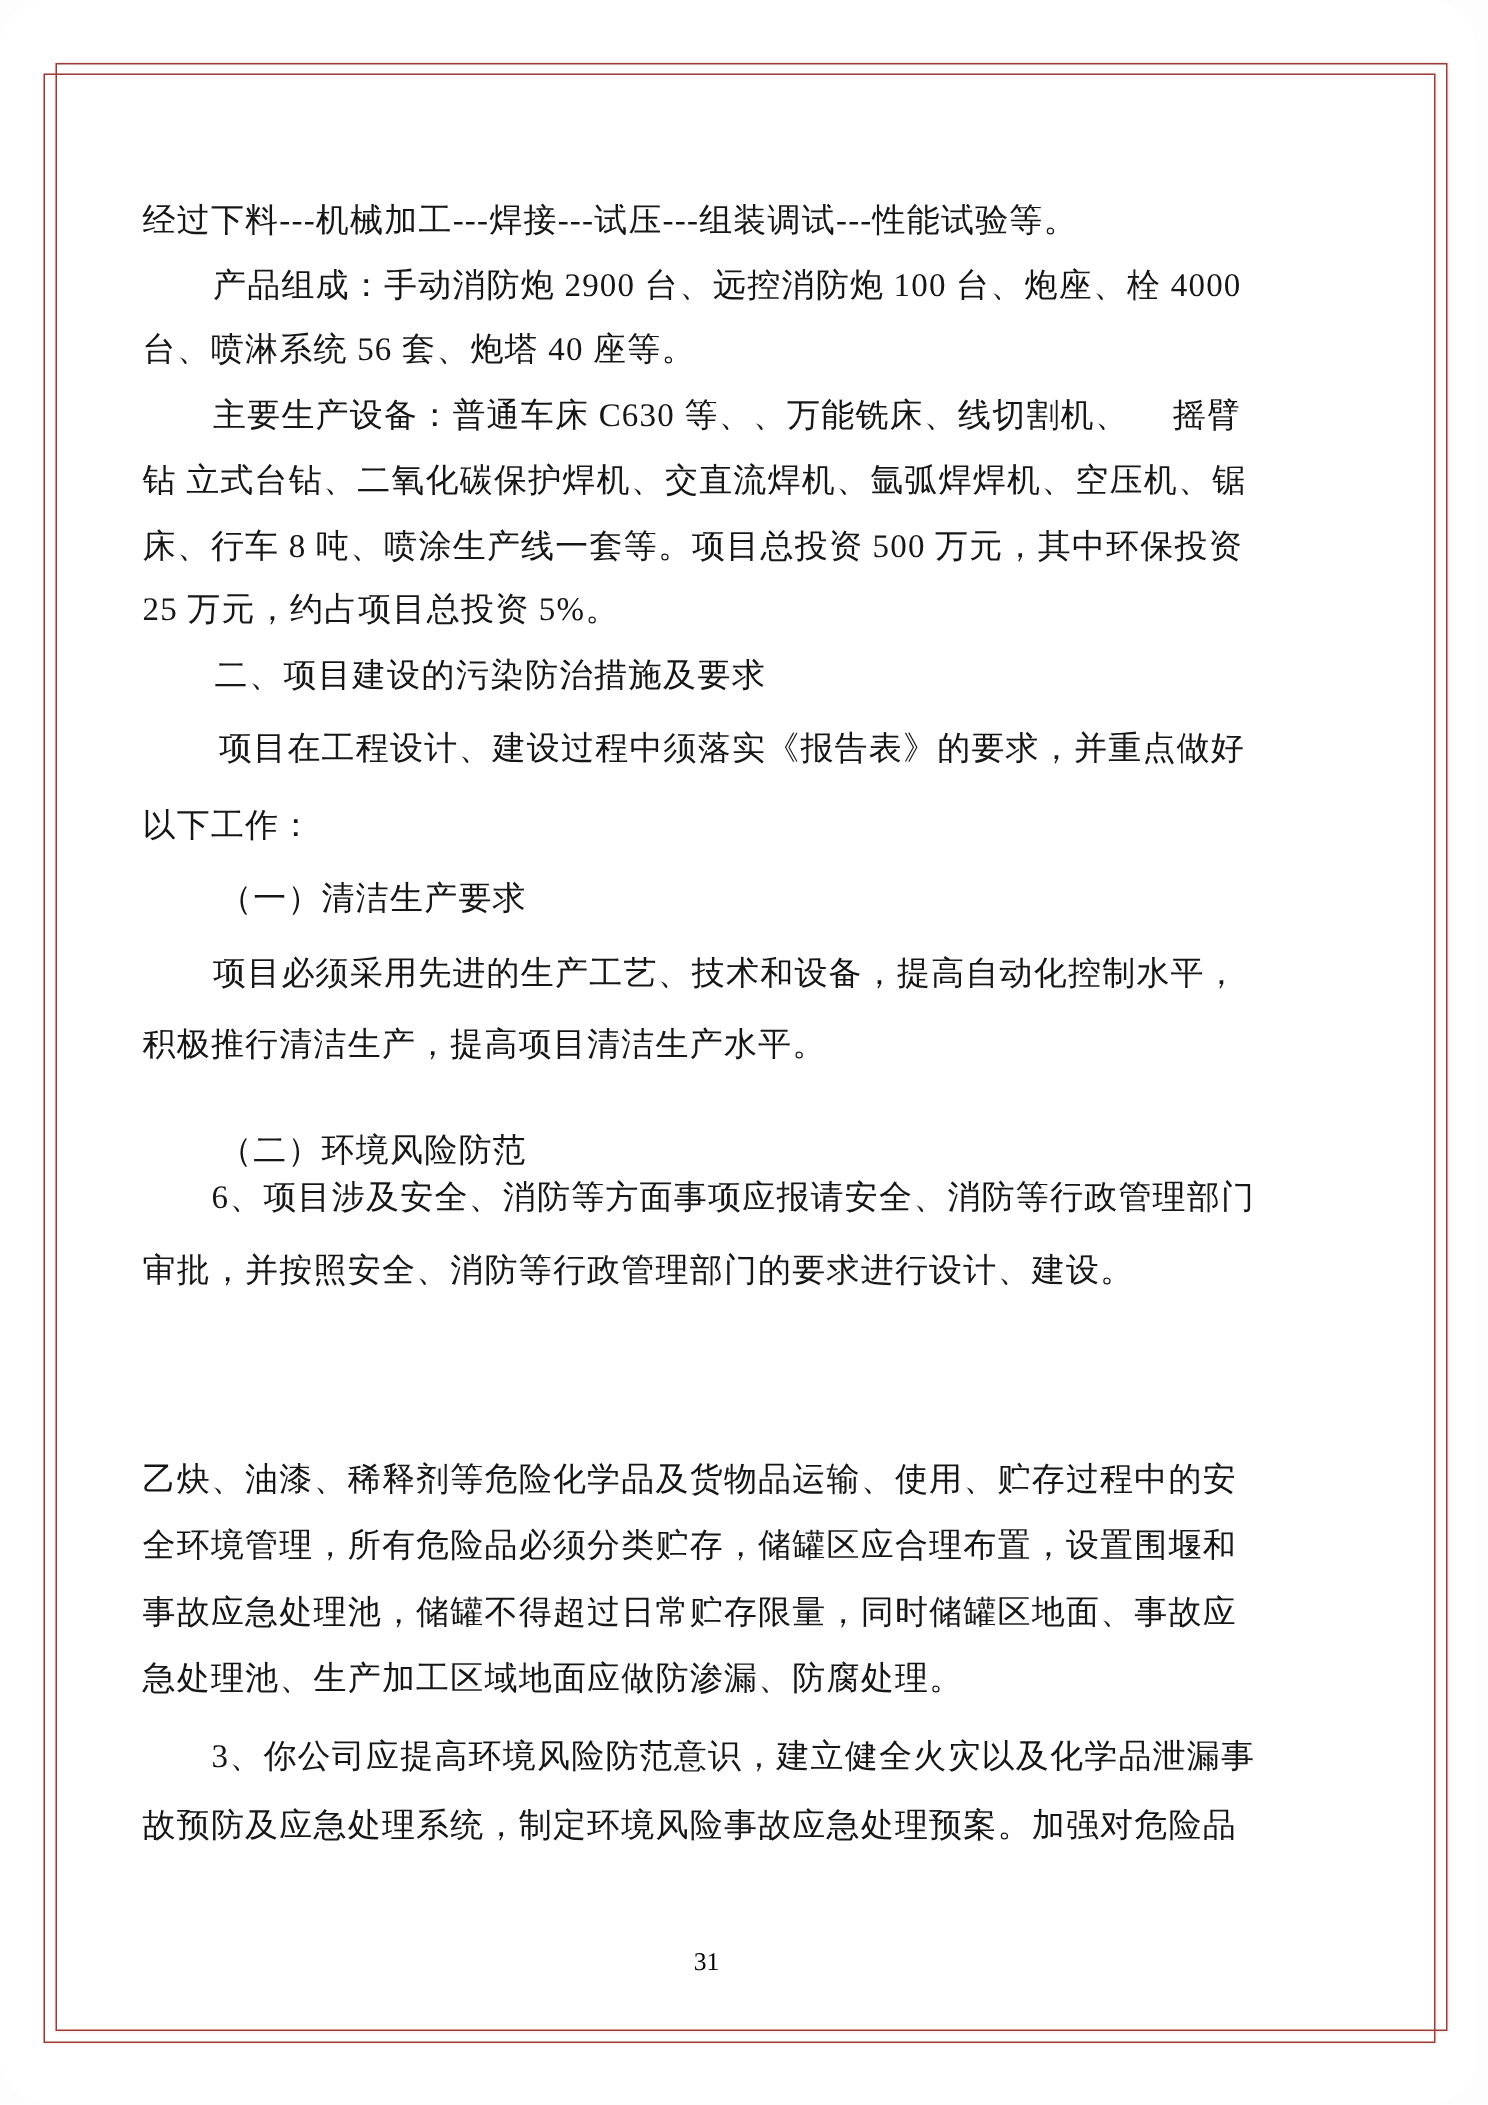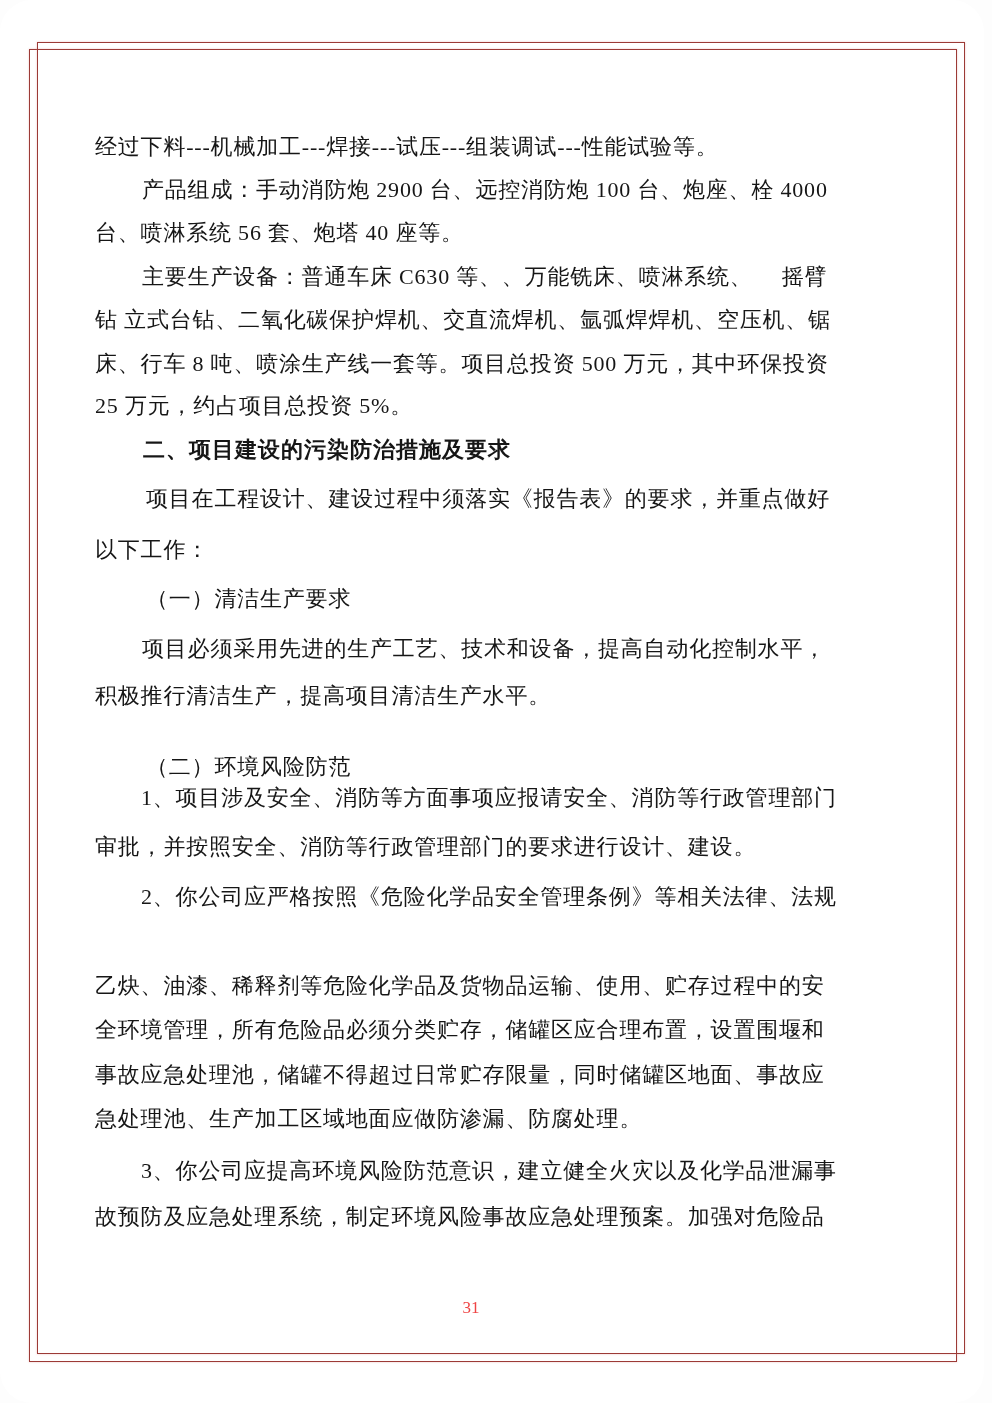--- a/index.html
+++ b/index.html
@@ -39,58 +39,57 @@
   .ln {
     position: absolute;
     height: 30px;
     line-height: 30px;
     font-size: 22px;
     letter-spacing: 0.8px;
     white-space: pre;
     color: #161616;
   }
   .ln.bold {
-    font-weight: bold;
+    font-weight: normal;
     letter-spacing: 1px;
   }
   .page-number {
     position: absolute;
     top: 1298px;
     left: 0;
     width: 942px; 
     text-align: center;
     font-size: 17px;
-    color: #ef4444;
+    color: #000000;
   }
 </style>
 </head>
 <body>
 
 <div class="page">
 
   <div class="frame back"></div>
   <div class="frame front"></div>
 
   <div class="ln" style="top:132px; left:95px">经过下料---机械加工---焊接---试压---组装调试---性能试验等。</div>
   <div class="ln" style="top:175px; left:142px">产品组成：手动消防炮 2900 台、远控消防炮 100 台、炮座、栓 4000</div>
   <div class="ln" style="top:218px; left:95px">台、喷淋系统 56 套、炮塔 40 座等。</div>
-  <div class="ln" style="top:262px; left:142px">主要生产设备：普通车床 C630 等、、万能铣床、喷淋系统、　 摇臂</div>
+  <div class="ln" style="top:262px; left:142px">主要生产设备：普通车床 C630 等、、万能铣床、线切割机、　 摇臂</div>
   <div class="ln" style="top:305px; left:95px">钻 立式台钻、二氧化碳保护焊机、交直流焊机、氩弧焊焊机、空压机、锯</div>
   <div class="ln" style="top:349px; left:95px">床、行车 8 吨、喷涂生产线一套等。项目总投资 500 万元，其中环保投资</div>
   <div class="ln" style="top:391px; left:95px">25 万元，约占项目总投资 5%。</div>
   <div class="ln bold" style="top:435px; left:143px">二、项目建设的污染防治措施及要求</div>
   <div class="ln" style="top:484px; left:146px">项目在工程设计、建设过程中须落实《报告表》的要求，并重点做好</div>
   <div class="ln" style="top:535px; left:95px">以下工作：</div>
   <div class="ln" style="top:584px; left:146px">（一）清洁生产要求</div>
   <div class="ln" style="top:634px; left:142px">项目必须采用先进的生产工艺、技术和设备，提高自动化控制水平，</div>
   <div class="ln" style="top:681px; left:95px">积极推行清洁生产，提高项目清洁生产水平。</div>
   <div class="ln" style="top:752px; left:146px">（二）环境风险防范</div>
-  <div class="ln" style="top:783px; left:141px">1、项目涉及安全、消防等方面事项应报请安全、消防等行政管理部门</div>
+  <div class="ln" style="top:783px; left:141px">6、项目涉及安全、消防等方面事项应报请安全、消防等行政管理部门</div>
   <div class="ln" style="top:832px; left:95px">审批，并按照安全、消防等行政管理部门的要求进行设计、建设。</div>
-  <div class="ln" style="top:882px; left:141px">2、你公司应严格按照《危险化学品安全管理条例》等相关法律、法规</div>
   <div class="ln" style="top:971px; left:95px">乙炔、油漆、稀释剂等危险化学品及货物品运输、使用、贮存过程中的安</div>
   <div class="ln" style="top:1015px; left:95px">全环境管理，所有危险品必须分类贮存，储罐区应合理布置，设置围堰和</div>
   <div class="ln" style="top:1104px; left:95px">急处理池、生产加工区域地面应做防渗漏、防腐处理。</div>
   <div class="ln" style="top:1060px; left:95px">事故应急处理池，储罐不得超过日常贮存限量，同时储罐区地面、事故应</div>
   <div class="ln" style="top:1156px; left:141px">3、你公司应提高环境风险防范意识，建立健全火灾以及化学品泄漏事</div>
   <div class="ln" style="top:1202px; left:95px">故预防及应急处理系统，制定环境风险事故应急处理预案。加强对危险品</div>
 
   <div class="page-number">31</div>
 
 </div>

